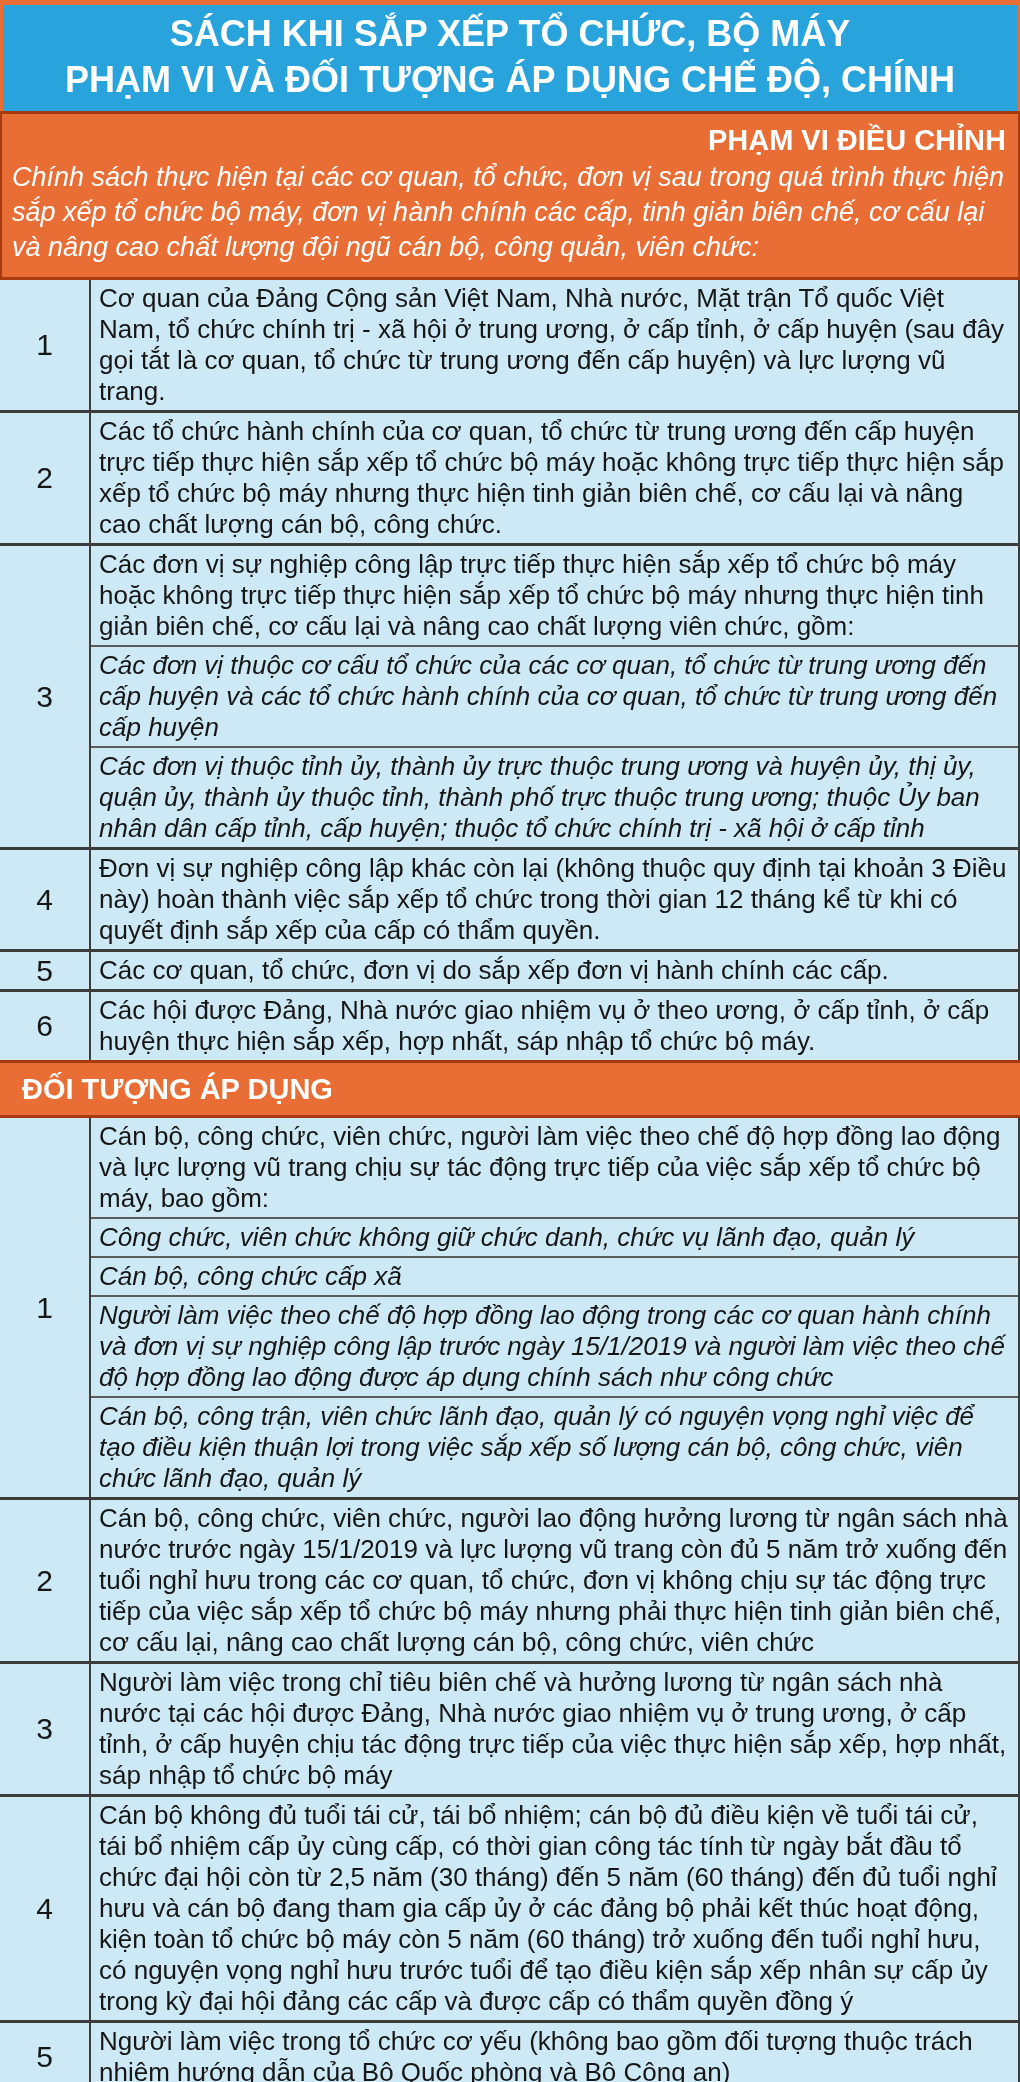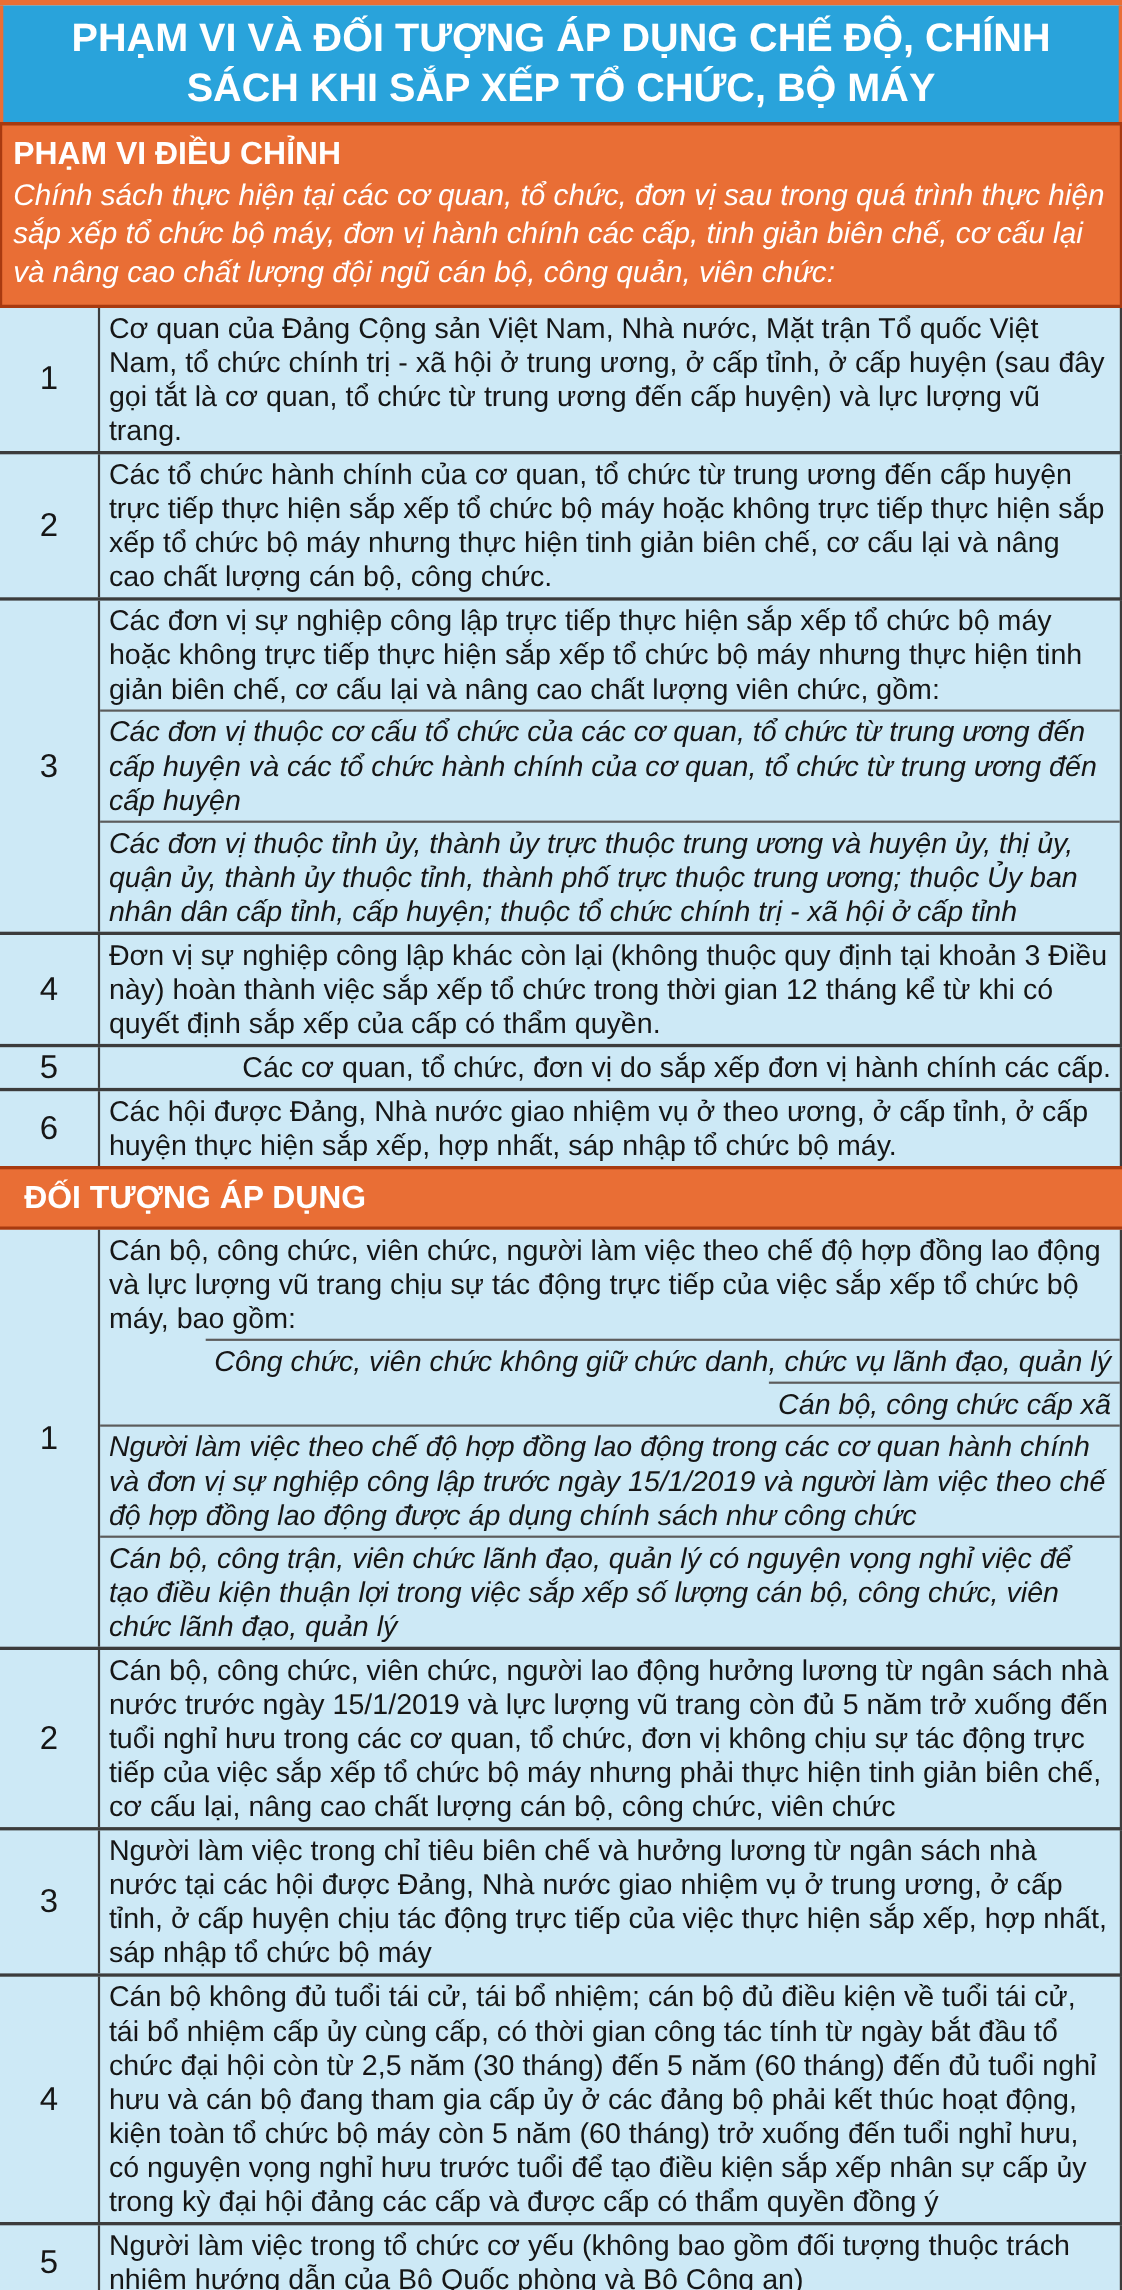--- a/index.html
+++ b/index.html
@@ -42,20 +42,21 @@
     border-bottom:3px solid var(--border-dark-red);
     border-left:2px solid var(--border-dark-red);
     border-right:2px solid var(--border-dark-red);
     box-sizing:border-box;
     padding:8px 12px 12px 10px;
   }
   .orange-block .sec-heading{
     font-size:29px;
     font-weight:bold;
     line-height:36px;
+    text-align:right;
   }
   .orange-block .sec-intro{
     font-size:27px;
     font-style:italic;
     line-height:35px;
     margin-top:2px;
   }
   .orange-bar{
     background:var(--accent-orange);
     color:#ffffff;
@@ -88,41 +89,40 @@
     justify-content:center;
     font-size:30px;
     color:var(--text-dark);
     box-sizing:border-box;
   }
   .text-cell{
     flex:1 1 auto;
     display:flex;
     flex-direction:column;
     min-width:0;
-    align-items:flex-end;
   }
   .seg{
     padding:3px 8px 3px 8px;
     font-size:26px;
     line-height:31px;
     color:var(--text-dark);
   }
   .seg.italic{font-style:italic;}
   .seg + .seg{border-top:2px solid var(--separator-sub);}
 </style>
 </head>
 <body>
 
 <div class="page">
 
   <div class="top-strip"></div>
 
   <div class="header">
+    <div class="title-line">SÁCH KHI SẮP XẾP TỔ CHỨC, BỘ MÁY</div>
     <div class="title-line">PHẠM VI VÀ ĐỐI TƯỢNG ÁP DỤNG CHẾ ĐỘ, CHÍNH</div>
-    <div class="title-line">SÁCH KHI SẮP XẾP TỔ CHỨC, BỘ MÁY</div>
   </div>
 
   <div class="orange-block">
     <div class="sec-heading">PHẠM VI ĐIỀU CHỈNH</div>
     <div class="sec-intro">Chính sách thực hiện tại các cơ quan, tổ chức, đơn vị sau trong quá trình thực hiện sắp xếp tổ chức bộ máy, đơn vị hành chính các cấp, tinh giản biên chế, cơ cấu lại và nâng cao chất lượng đội ngũ cán bộ, công quản, viên chức:</div>
   </div>
 
   <div class="info-table">
       <div class="row-group">
         <div class="num-cell">1</div>

